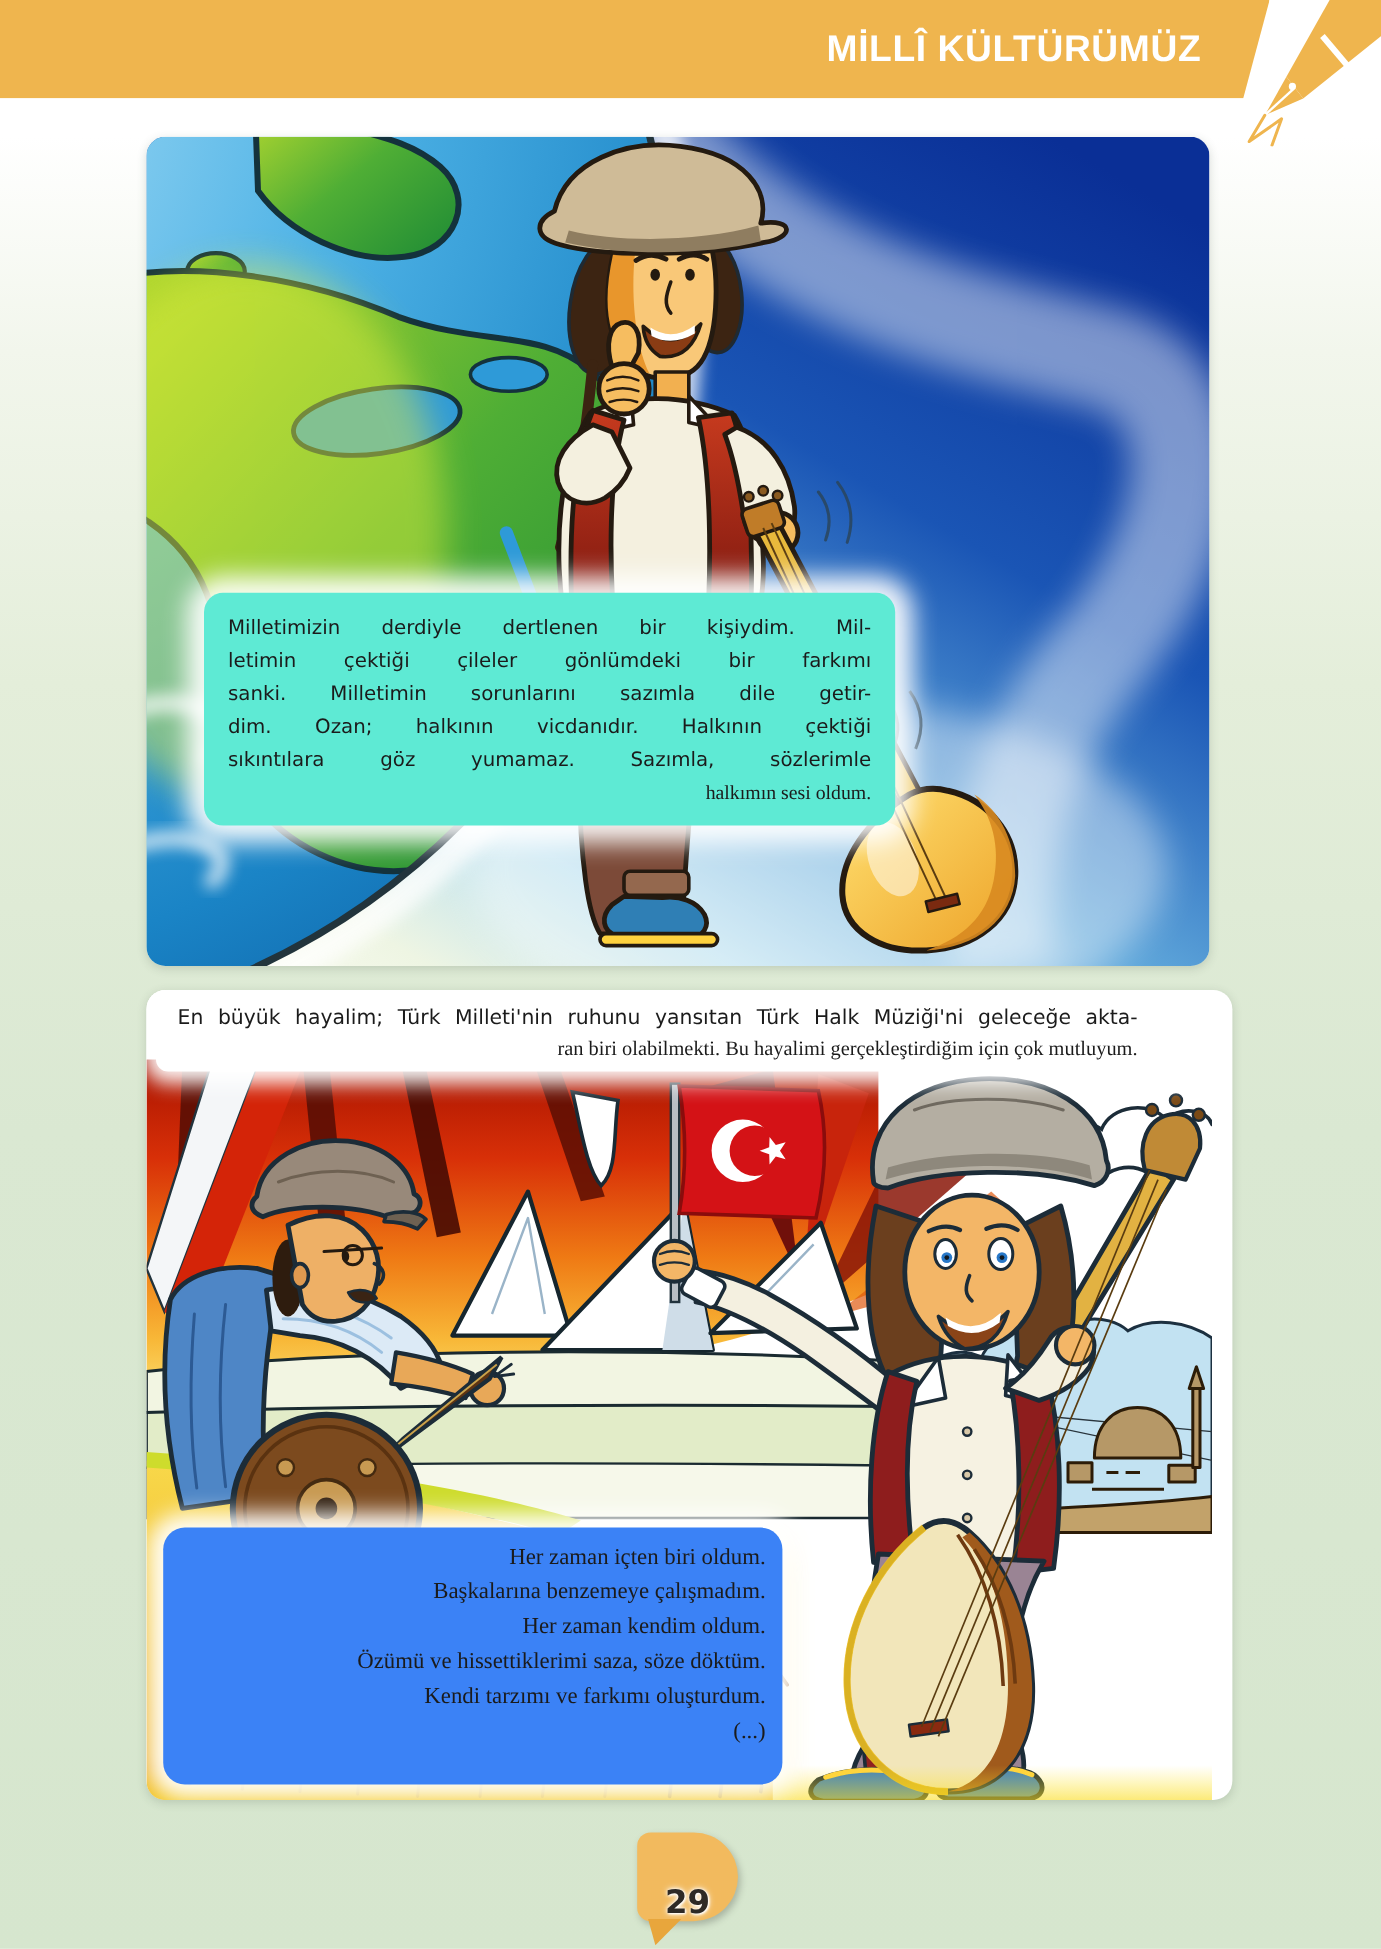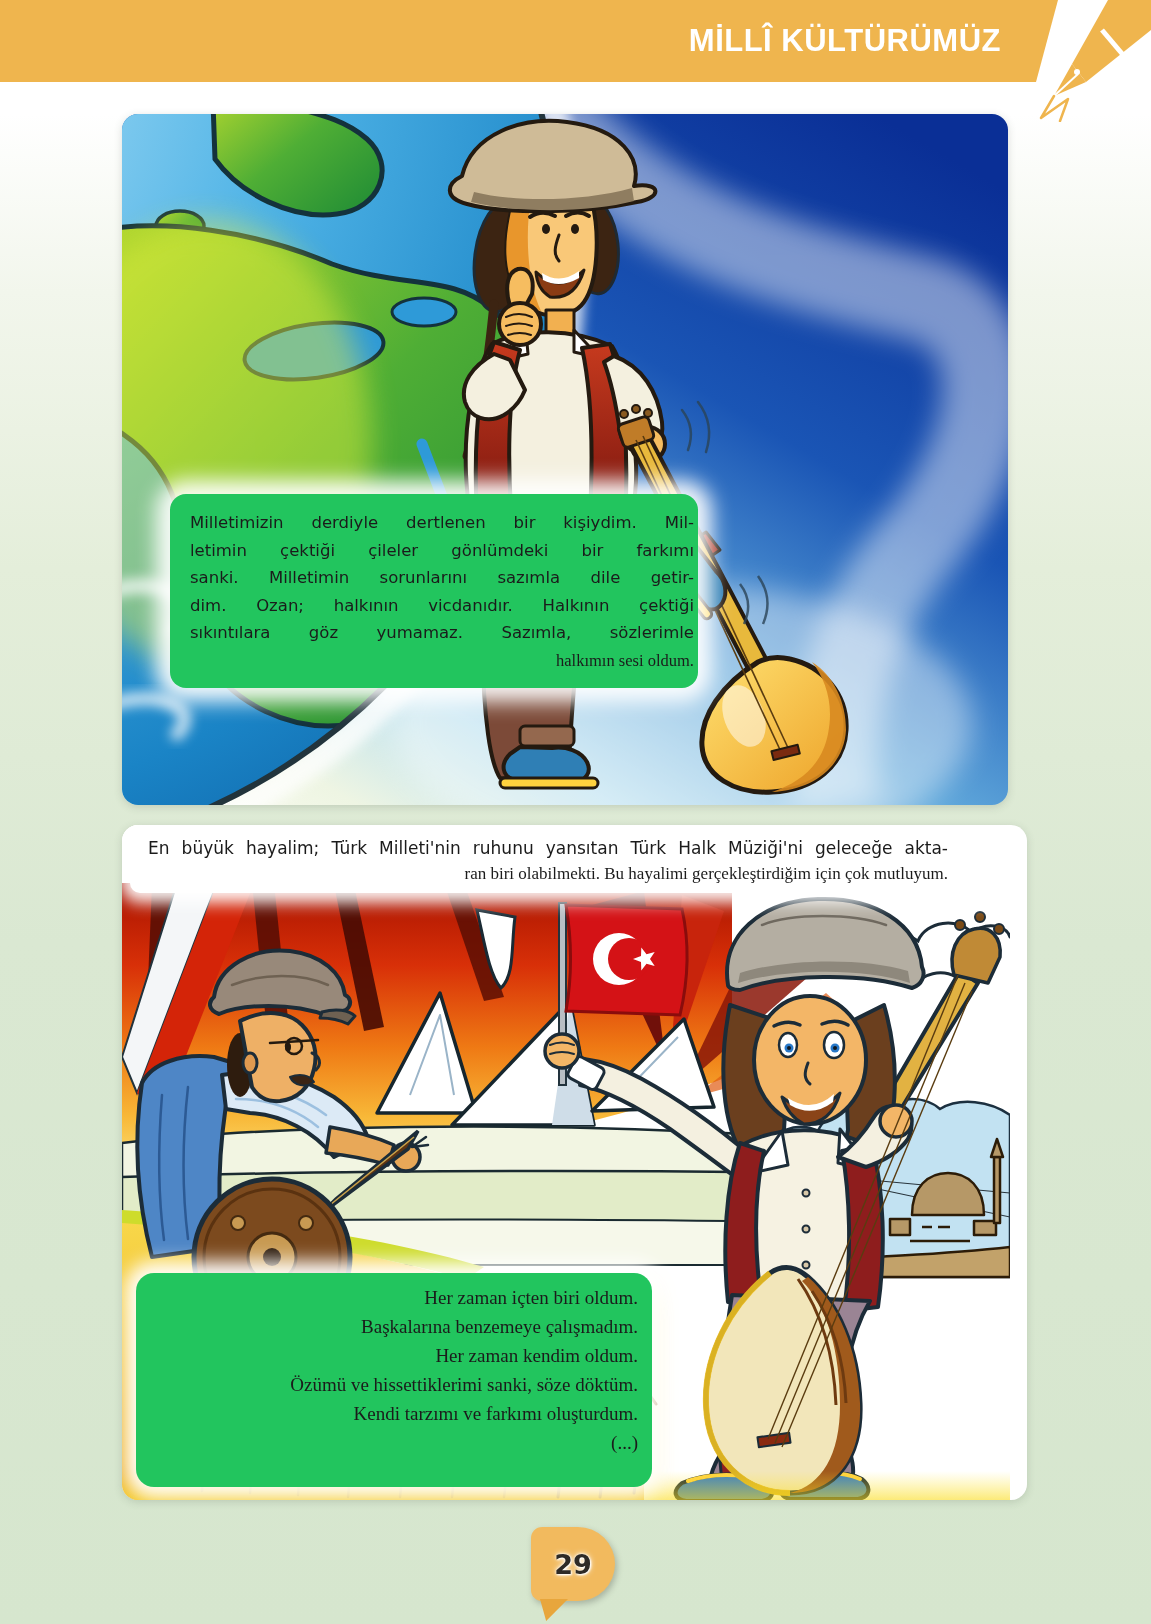--- a/index.html
+++ b/index.html
@@ -21,45 +21,45 @@
   }
   .pen-icon{position:absolute;top:0;right:0;}
   
   .panel{position:absolute;border-radius:16px;overflow:hidden;box-shadow:0 2px 8px rgba(60,80,60,.18);}
   #panel1{left:122px;top:114px;width:886px;height:691px;}
   #panel2{left:122px;top:825px;width:888px;height:675px;background:#fff;padding-left:17px;}
   .panel svg{position:absolute;left:0;top:0;}
   
   .comic{color:#1b1b1b;}
   .speech-bubble{
-    position:absolute;left:48px;top:380px;width:528px;box-sizing:border-box;
-    background:#22c55e;border-radius:16px;padding:15px 4px 14px 20px;
+    position:absolute;left:48px;top:380px;width:576px;box-sizing:border-box;
+    background:#5eead4;border-radius:16px;padding:15px 20px 14px 20px;
     box-shadow:0 0 20px 14px rgba(255,255,255,.93);
     font-size:16.5px;line-height:27.5px;
   }
   .intro-band{
     position:absolute;left:8px;top:2px;width:858px;box-sizing:border-box;
     background:#ffffff;border-radius:10px;padding:8px 40px 6px 18px;
     box-shadow:0 0 16px 10px rgba(255,255,255,.95);
     font-size:17px;line-height:26px;
   }
   .poem-box{
     position:absolute;left:14px;top:448px;width:516px;height:214px;box-sizing:border-box;
-    background:#22c55e;border-radius:18px;padding:10px 14px 0 20px;
+    background:#3b82f6;border-radius:18px;padding:10px 14px 0 20px;
     box-shadow:0 0 18px 12px rgba(255,255,255,.95),0 12px 26px -4px rgba(246,214,44,.65);
     font-size:19px;line-height:29px;
   }
   .jline{text-align:justify;text-align-last:justify;}
   .lline{text-align:right;font-family:Liberation Serif, serif;}
   
   .page-badge{
     position:absolute;left:531px;top:1527px;width:84px;height:74px;
     background:#f2ba5e;border-radius:12px 40px 40px 12px;
     filter:drop-shadow(2px 3px 3px rgba(0,0,0,.22));
-    display:flex;align-items:center;justify-content:center;
+    display:flex;align-items:flex-end;justify-content:center;
   }
   .page-badge-tail{
     position:absolute;left:540px;top:1599px;width:28px;height:22px;
     background:#e8a63c;clip-path:polygon(0 0,100% 0,22% 100%);
     filter:drop-shadow(1px 2px 2px rgba(0,0,0,.2));
   }
   .page-num{
     font-family:"DejaVu Sans",sans-serif;font-weight:bold;font-size:27px;color:#2e2a26;
     text-shadow:0 0 3px #fff,0 0 6px #fff,1px 1px 2px #fff;
   }
@@ -422,21 +422,21 @@
 
 <div class="intro-band comic">
   <div class="jline">En büyük hayalim; Türk Milleti'nin ruhunu yansıtan Türk Halk Müziği'ni geleceğe akta-</div>
   <div class="lline">ran biri olabilmekti. Bu hayalimi gerçekleştirdiğim için çok mutluyum.</div>
 </div>
 
 <div class="poem-box comic">
   <div class="lline">Her zaman içten biri oldum.</div>
   <div class="lline">Başkalarına benzemeye çalışmadım.</div>
   <div class="lline">Her zaman kendim oldum.</div>
-  <div class="lline">Özümü ve hissettiklerimi sanki, söze döktüm.</div>
+  <div class="lline">Özümü ve hissettiklerimi saza, söze döktüm.</div>
   <div class="lline">Kendi tarzımı ve farkımı oluşturdum.</div>
   <div class="lline">(...)</div>
 </div>
 </div>
 
 <div class="page-badge">
   <span class="page-num">29</span>
 </div>
 <div class="page-badge-tail"></div>
 

